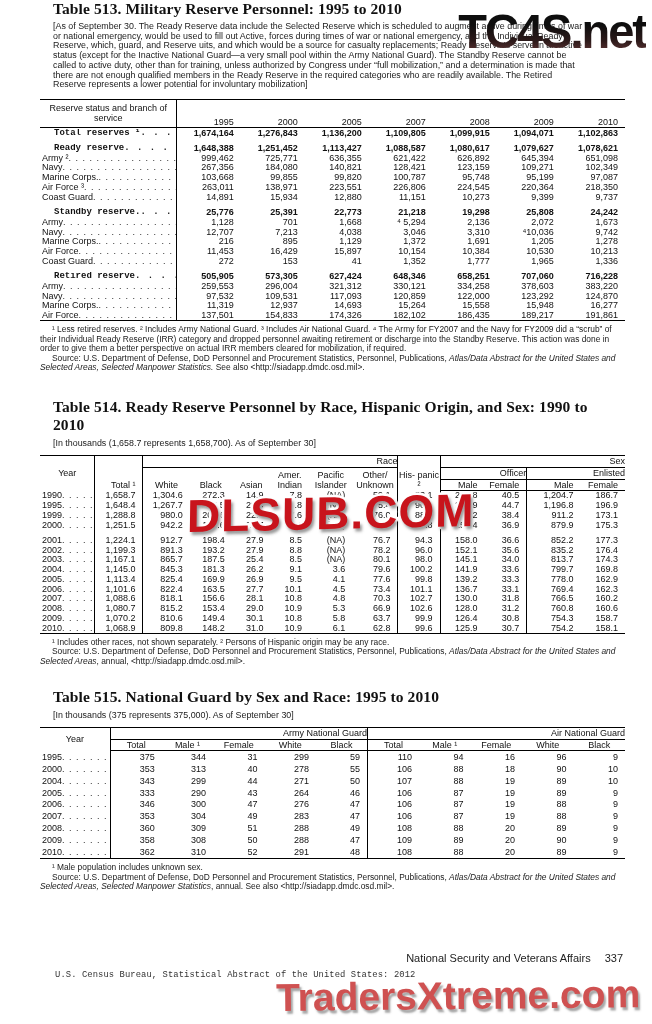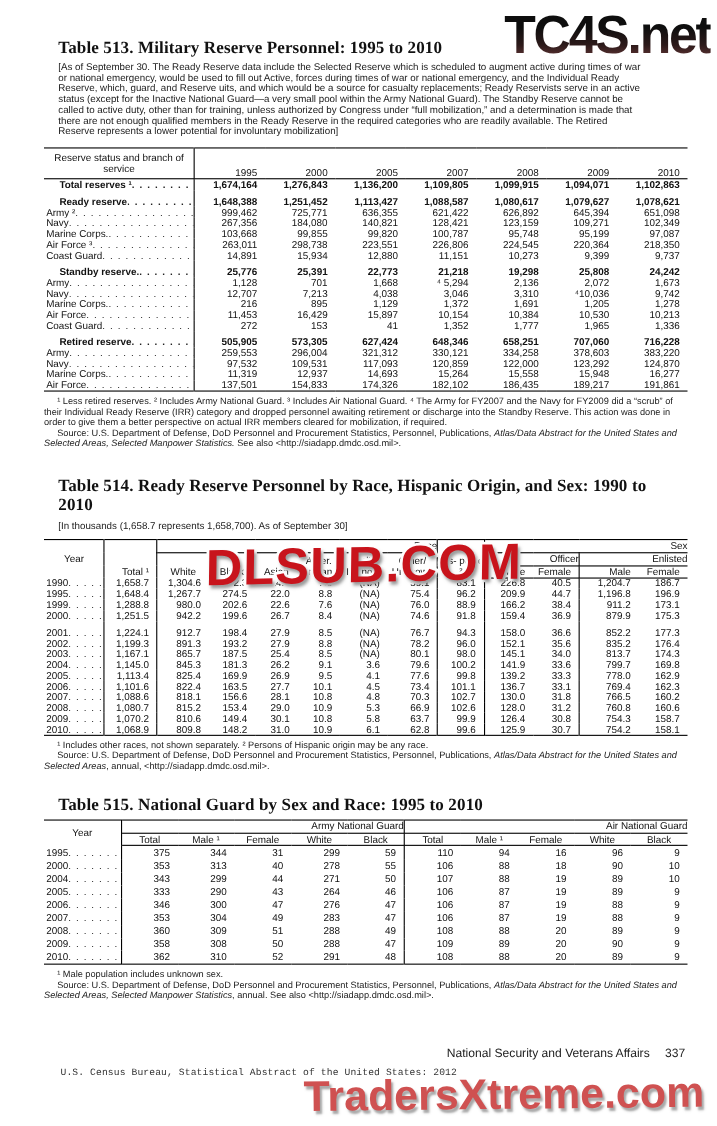--- a/index.html
+++ b/index.html
@@ -31,30 +31,30 @@
   .ctr{text-align:center;margin-top:20px;}
   .num{text-align:right;padding-right:7px;}
   th.num{vertical-align:bottom;}
   tbody td{line-height:9.2px;padding-top:.6px;}
   tbody tr.gap td{padding-top:6px;}
   tbody tr.bold td{font-weight:bold;}
   .stubwrap{display:flex;align-items:baseline;overflow:hidden;}
   .stubwrap .lbl{white-space:nowrap;}
   .stubwrap .leader{flex:1;overflow:hidden;white-space:nowrap;color:#222;letter-spacing:1px;}
   td.stub{padding-left:2px;}
-  tr.bold td.stub{padding-left:14px;}
+  tr.bold td.stub{padding-left:14px;font-family:Liberation Mono, monospace;}
   .stubhead{text-align:center;vertical-align:middle;line-height:10.5px;padding:3px 6px;}
   #table515 tbody td{line-height:11.3px;}
 
   
   .fn{font-size:8.4px;line-height:9.4px;margin:4px 0 0 0;text-indent:12px;color:#1a1a1a;}
   .src{font-size:8.4px;line-height:9.4px;margin:0;text-indent:12px;color:#1a1a1a;}
   .it{font-style:italic;}
   .sect{margin-bottom:0;}
-  #sect513{margin-top:35px;}
+  #sect513{}
   #sect514{margin-top:25px;}
   #sect515{margin-top:22px;}
 
   
   .running-foot{
     position:absolute;right:29px;top:952px;font-size:11px;color:#222;
     font-family:"Liberation Sans", sans-serif;
   }
   .running-foot .pg{margin-left:14px;}
   .imprint{
@@ -205,21 +205,21 @@
               <td class="num">97,087</td>
             </tr>
             <tr>
               <td class="stub vr">
                 <span class="stubwrap">
                   <span class="lbl">Air Force ³</span>
                   <span class="leader"> . . . . . . . . . . . . . . . . . . . . . . . . . . . . . . . . . . . . . . . . . . . . . . . . . . . . . . . . . . . .</span>
                 </span>
               </td>
               <td class="num">263,011</td>
-              <td class="num">298,738</td>
+              <td class="num">138,971</td>
               <td class="num">223,551</td>
               <td class="num">226,806</td>
               <td class="num">224,545</td>
               <td class="num">220,364</td>
               <td class="num">218,350</td>
             </tr>
             <tr>
               <td class="stub vr">
                 <span class="stubwrap">
                   <span class="lbl">Coast Guard</span>
@@ -734,20 +734,21 @@
             </tr>
           </tbody>
       </table>
 
       <p class="fn">¹ Includes other races, not shown separately. ² Persons of Hispanic origin may be any race.</p>
       <p class="src"><span>Source: U.S. Department of Defense, DoD Personnel and Procurement Statistics, Personnel, Publications, </span><span class="it">Atlas/Data Abstract for the United States and Selected Areas</span><span>, annual, &lt;http://siadapp.dmdc.osd.mil&gt;.</span></p>
     </div>
 
     <div class="sect" id="sect515">
       <h2 class="tbl-title">Table 515. National Guard by Sex and Race: 1995 to 2010</h2>
+      <p class="unitnote">[In thousands (375 represents 375,000). As of September 30]</p>
 
       <table id="table515">
         <colgroup>
           <col style="width:12%">
           <col style="width:8.8%">
             <col style="width:8.8%">
             <col style="width:8.8%">
             <col style="width:8.8%">
             <col style="width:8.8%">
           <col style="width:8.8%">

